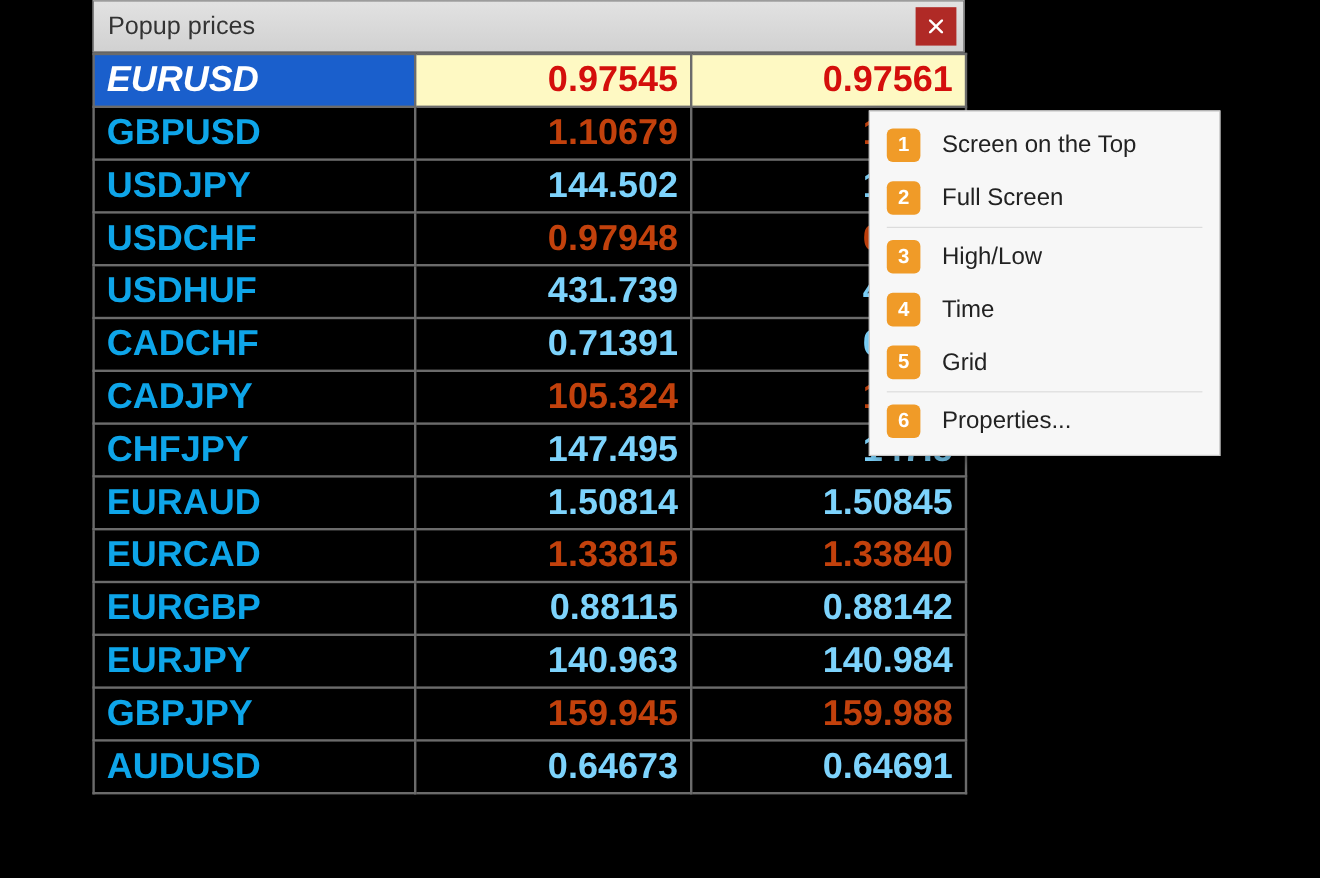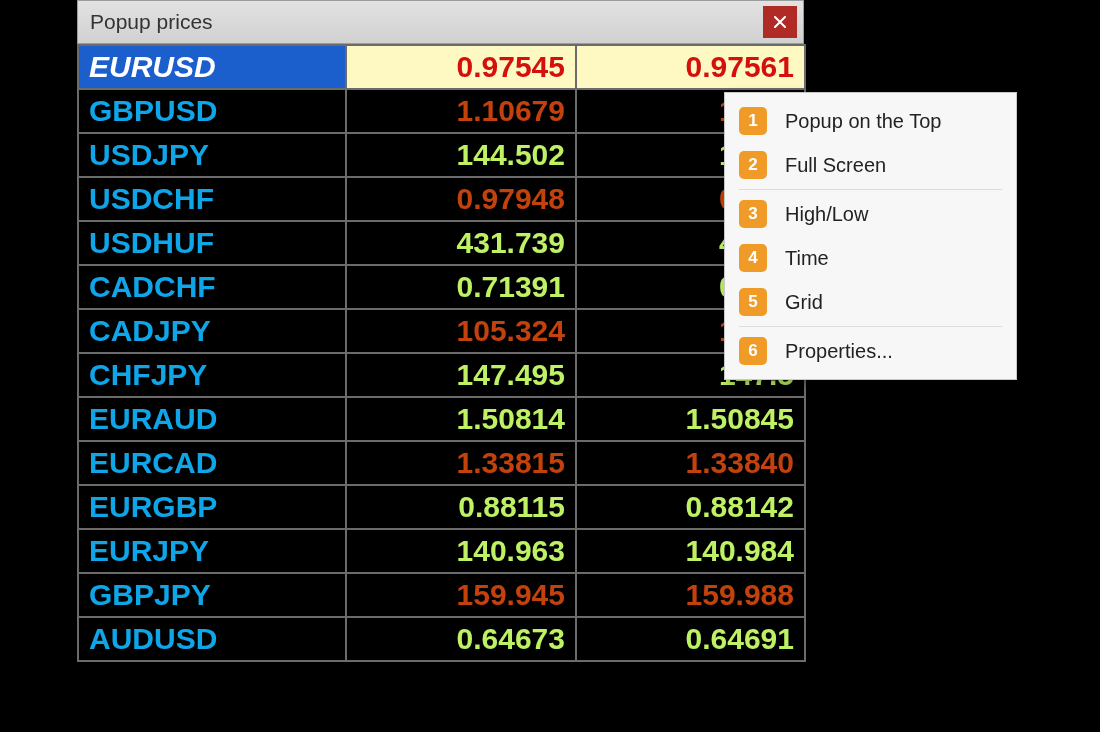--- a/index.html
+++ b/index.html
@@ -69,21 +69,21 @@
     height: 42px;
     font-size: 30px;
     font-weight: 600;
     padding: 0 10px;
     line-height: 1;
     white-space: nowrap;
   }
   .sym-cell { color: #0ea5e9; text-align: left; font-weight: 500; }
   .num-cell { text-align: right; }
   .dir-up  { color: #c2410c; }
-  .dir-down{ color: #bef264; }
+  .dir-down{ color: #7dd3fc; }
 
   tr.row-selected td { background: #fef9c3; }
   tr.row-selected .sym-cell { background: #1a5fcc; color:#ffffff;font-style:italic; }
   
   tr.row-selected .num-cell { color: #d40f0c; }
 
   
 
   .ctx-wrap {
     position: absolute;
@@ -218,21 +218,21 @@
           <td class="num-cell dir-down">0.64691</td>
         </tr>
       </tbody>
   </table>
 
 </div>
 
 <div class="ctx-wrap" id="ctx">
     <div class="ctx-item">
       <div class="num-badge">1</div>
-      <span>Popup on the Top</span>
+      <span>Screen on the Top</span>
     </div>
     <div class="ctx-item">
       <div class="num-badge">2</div>
       <span>Full Screen</span>
     </div>
     <div class="ctx-sep"></div>
     <div class="ctx-item">
       <div class="num-badge">3</div>
       <span>High/Low</span>
     </div>

